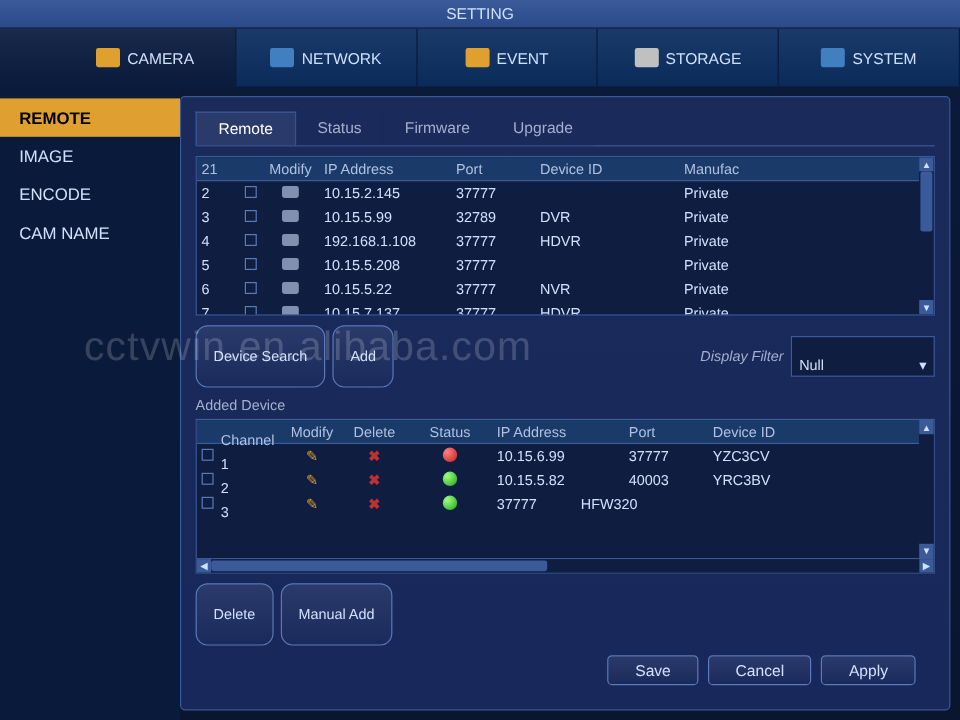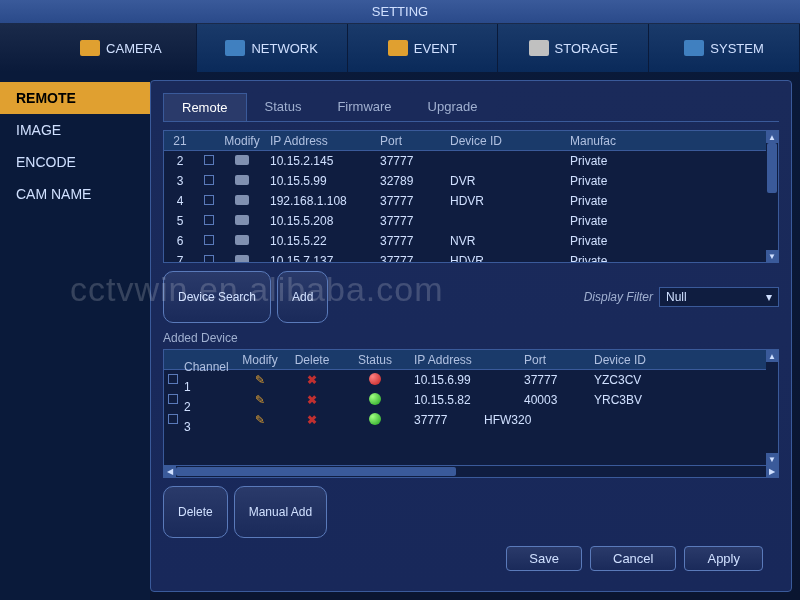--- a/index.html
+++ b/index.html
@@ -21,42 +21,42 @@
 .side-item.active { background: #e0a030; color: #000; font-weight: bold; }
 .content { flex: 1; background: linear-gradient(to bottom, #1a2a5a, #18285a); padding: 12px; display: flex; flex-direction: column; border: 1px solid #3a5a9a; margin: 8px 8px 8px 0; border-radius: 4px; overflow: hidden; }
 .subtabs { display: flex; border-bottom: 1px solid #3a5a9a; }
 .subtab { padding: 6px 18px; color: #a0b0d0; font-size: 13px; cursor: pointer; background: #1a2a5a; }
 .subtab.active { background: #2a3a6a; color: #fff; border: 1px solid #3a5a9a; border-bottom: none; }
 .tablebox { border: 1px solid #3a5a9a; margin-top: 8px; background: #0f1d40; height: 145px; overflow: hidden; position: relative; display: flex; }
 .table-inner { flex: 1; overflow: hidden; }
 .thead { display: flex; background: #1a3a6a; color: #b0c0e0; font-size: 12px; height: 20px; align-items: center; border-bottom: 1px solid #3a5a9a; }
 .tcell { padding: 2px 4px; overflow: hidden; white-space: nowrap; text-overflow: clip; }
 .trow { display: flex; color: #d0e0ff; font-size: 12px; height: 20px; align-items: center; }
-.c-idx { width: 36px; text-align: center; padding-right: 8px; }
+.c-idx { width: 36px; text-align: left; padding-right: 8px; }
 .c-chk { width: 18px; text-align: center; }
 .c-mod { width: 48px; text-align: center; }
 .c-ip { width: 110px; }
 .c-port { width: 70px; }
 .c-dev { width: 120px; }
 .c-man { width: 70px; }
 .c-ch { width: 56px; margin-top: 14px; }
 .c-del { width: 56px; text-align: center; }
 .c-st { width: 70px; text-align: center; }
 .c-ip2 { width: 110px; }
 .c-port2 { width: 70px; }
 .c-dev2 { flex: 1; }
 .scrollbar { width: 12px; background: #1a2a5a; display: flex; flex-direction: column; }
 .scroll-btn { height: 12px; background: #3a5a9a; font-size: 8px; color: #d0e0ff; display: flex; align-items: center; justify-content: center; cursor: pointer; }
 .scroll-track { flex: 1; background: #0f1d40; position: relative; }
 .scroll-thumb { position: absolute; left: 1px; right: 1px; top: 0; height: 50px; background: #3a5a9a; border-radius: 2px; }
 .btnrow { display: flex; gap: 6px; margin-top: 8px; align-items: center; }
 .btn { background: linear-gradient(to bottom, #2a3a6a, #1a2a5a); border: 1px solid #5a7aba; color: #d0e0ff; padding: 18px 14px; border-radius: 10px; font-size: 12px; cursor: pointer; text-align: right; }
 .spacer { flex: 1; }
 .lbl { color: #a0b0d0; font-size: 12px; font-style: italic; }
-.select { background: #0f1d40; border: 1px solid #3a5a9a; color: #d0e0ff; padding: 2px 6px; font-size: 12px; width: 120px; height: 20px; }
+.select { background: #0f1d40; border: 1px solid #3a5a9a; color: #d0e0ff; padding: 16px 6px; font-size: 12px; width: 120px; height: 20px; }
 .section-label { color: #a0b0d0; font-size: 12px; margin-top: 8px; }
 .tablebox2 { border: 1px solid #3a5a9a; margin-top: 4px; background: #0f1d40; height: 140px; display: flex; flex-direction: column; }
 .tablebox2-body { flex: 1; display: flex; }
 .tablebox2-inner { flex: 1; }
 .hscroll { height: 12px; background: #1a2a5a; display: flex; border-top: 1px solid #3a5a9a; }
 .hscroll-btn { width: 12px; background: #3a5a9a; font-size: 8px; color: #d0e0ff; display: flex; align-items: center; justify-content: center; cursor: pointer; }
 .hscroll-track { flex: 1; background: #0f1d40; position: relative; }
 .hscroll-thumb { position: absolute; top: 1px; bottom: 1px; left: 0; width: 280px; background: #3a5a9a; border-radius: 2px; }
 .footer { display: flex; justify-content: flex-end; gap: 8px; padding: 8px 16px; }
 .fbtn { background: linear-gradient(to bottom, #2a3a6a, #1a2a5a); border: 1px solid #5a7aba; color: #d0e0ff; padding: 4px 22px; border-radius: 4px; font-size: 13px; cursor: pointer; }

